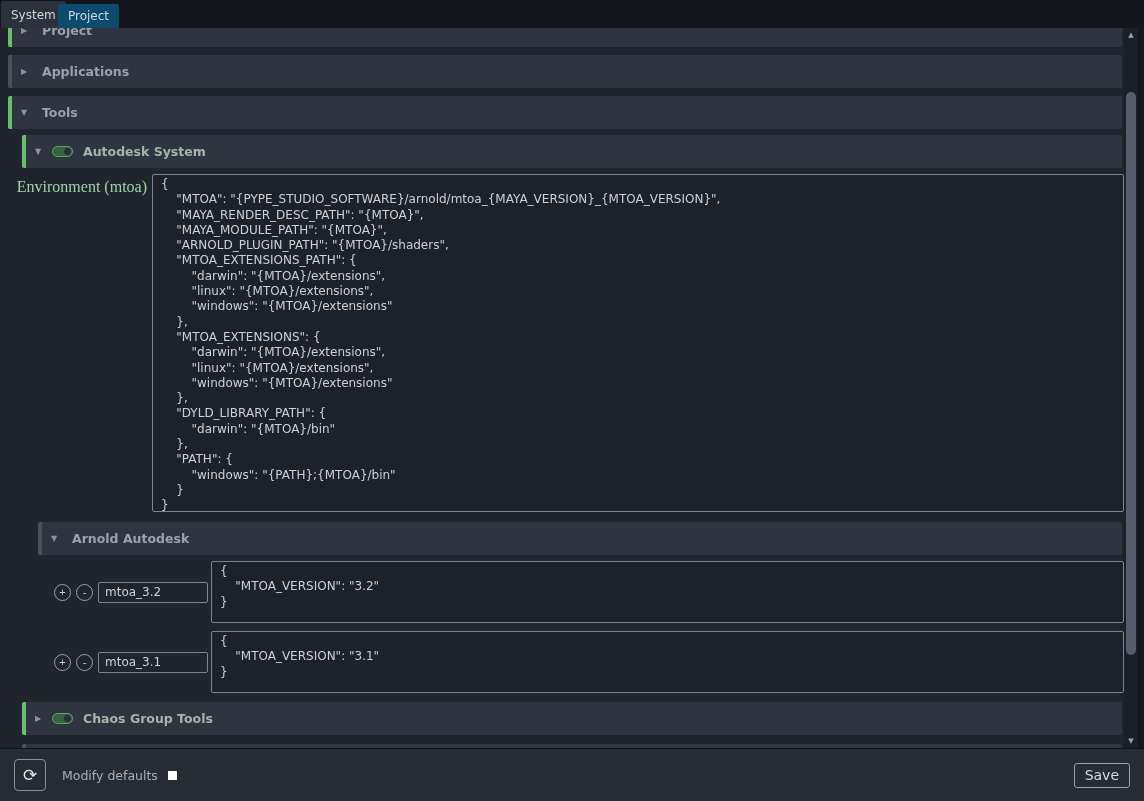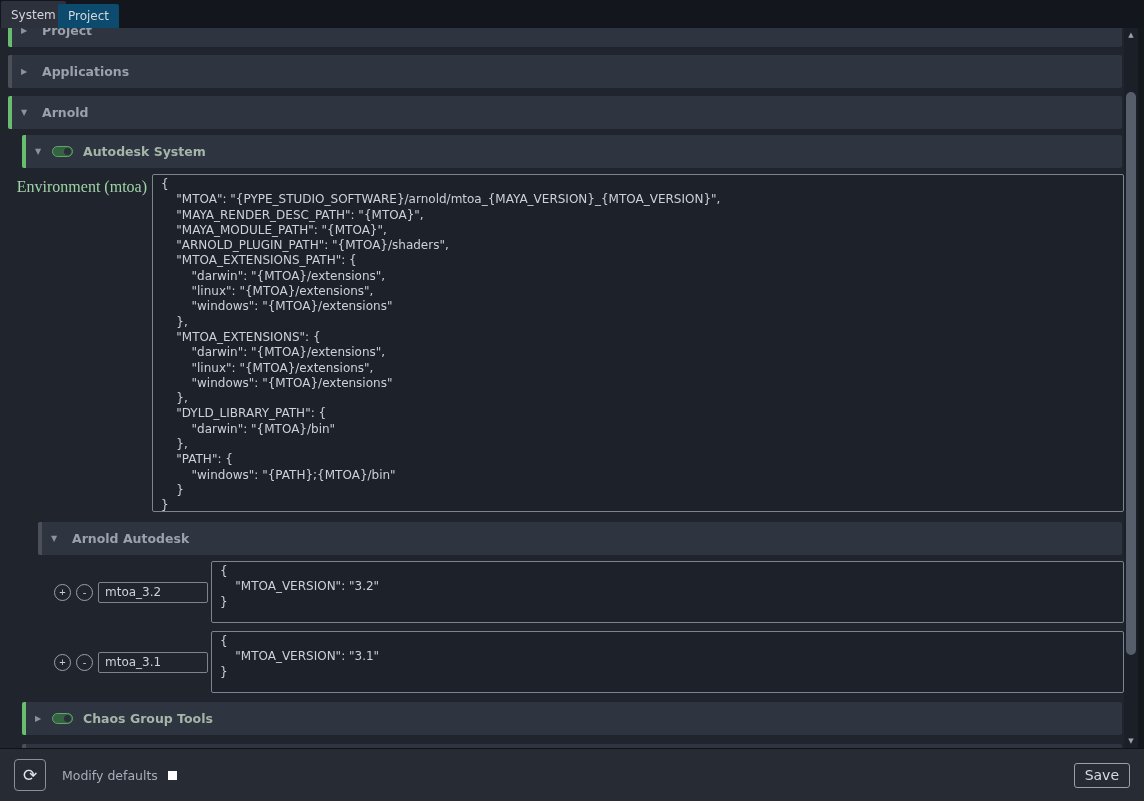--- a/index.html
+++ b/index.html
@@ -94,21 +94,21 @@
 
     <div class="sec" style="left:8px; top:27px; width:1114px;">
       <span class="stripe gray"></span>
       <span class="arrow" style="font-size:8px;">▶</span>
       <span class="sec-label">Applications</span>
     </div>
 
     <div class="sec" style="left:8px; top:68px; width:1114px;">
       <span class="stripe green"></span>
       <span class="arrow" style="font-size:8px;">▼</span>
-      <span class="sec-label">Arnold</span>
+      <span class="sec-label">Tools</span>
     </div>
 
     <div class="sec" style="left:22px; top:107px; width:1100px;">
       <span class="stripe green"></span>
       <span class="arrow" style="font-size:8px;">▼</span>
       <span class="toggle">
         <span class="knob"></span>
       </span>
       <span class="tool-label">Autodesk System</span>
     </div>

